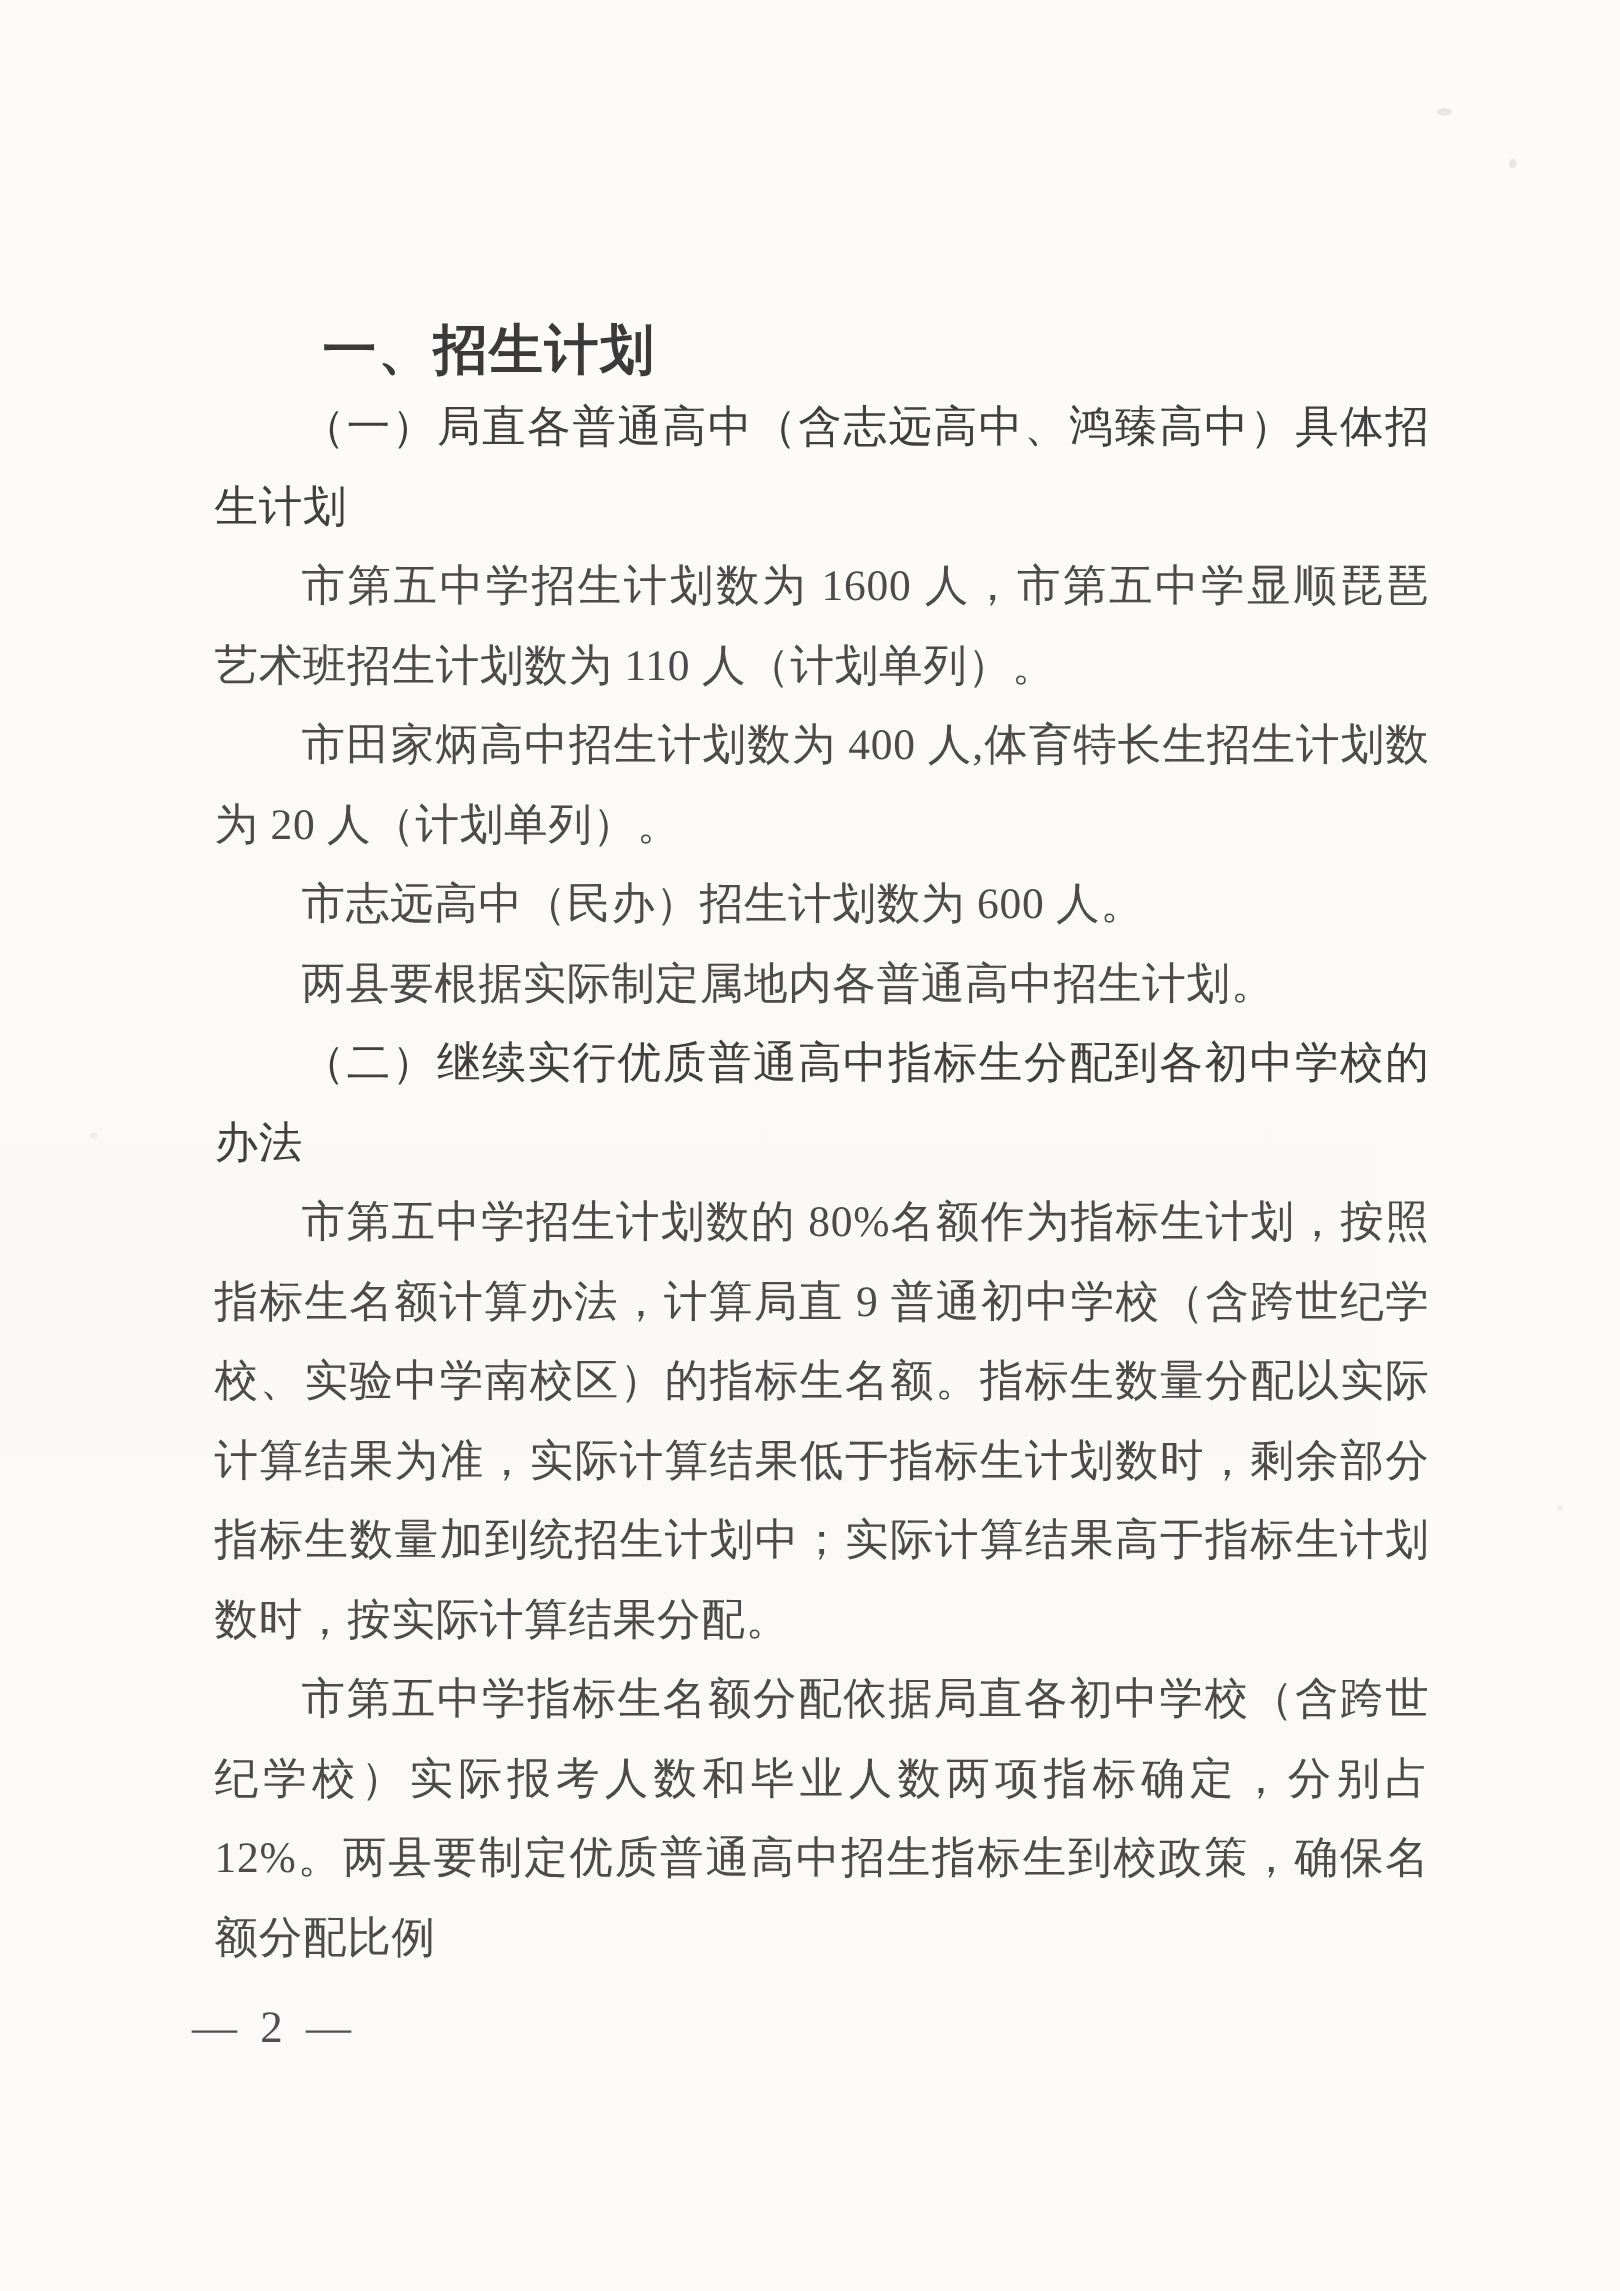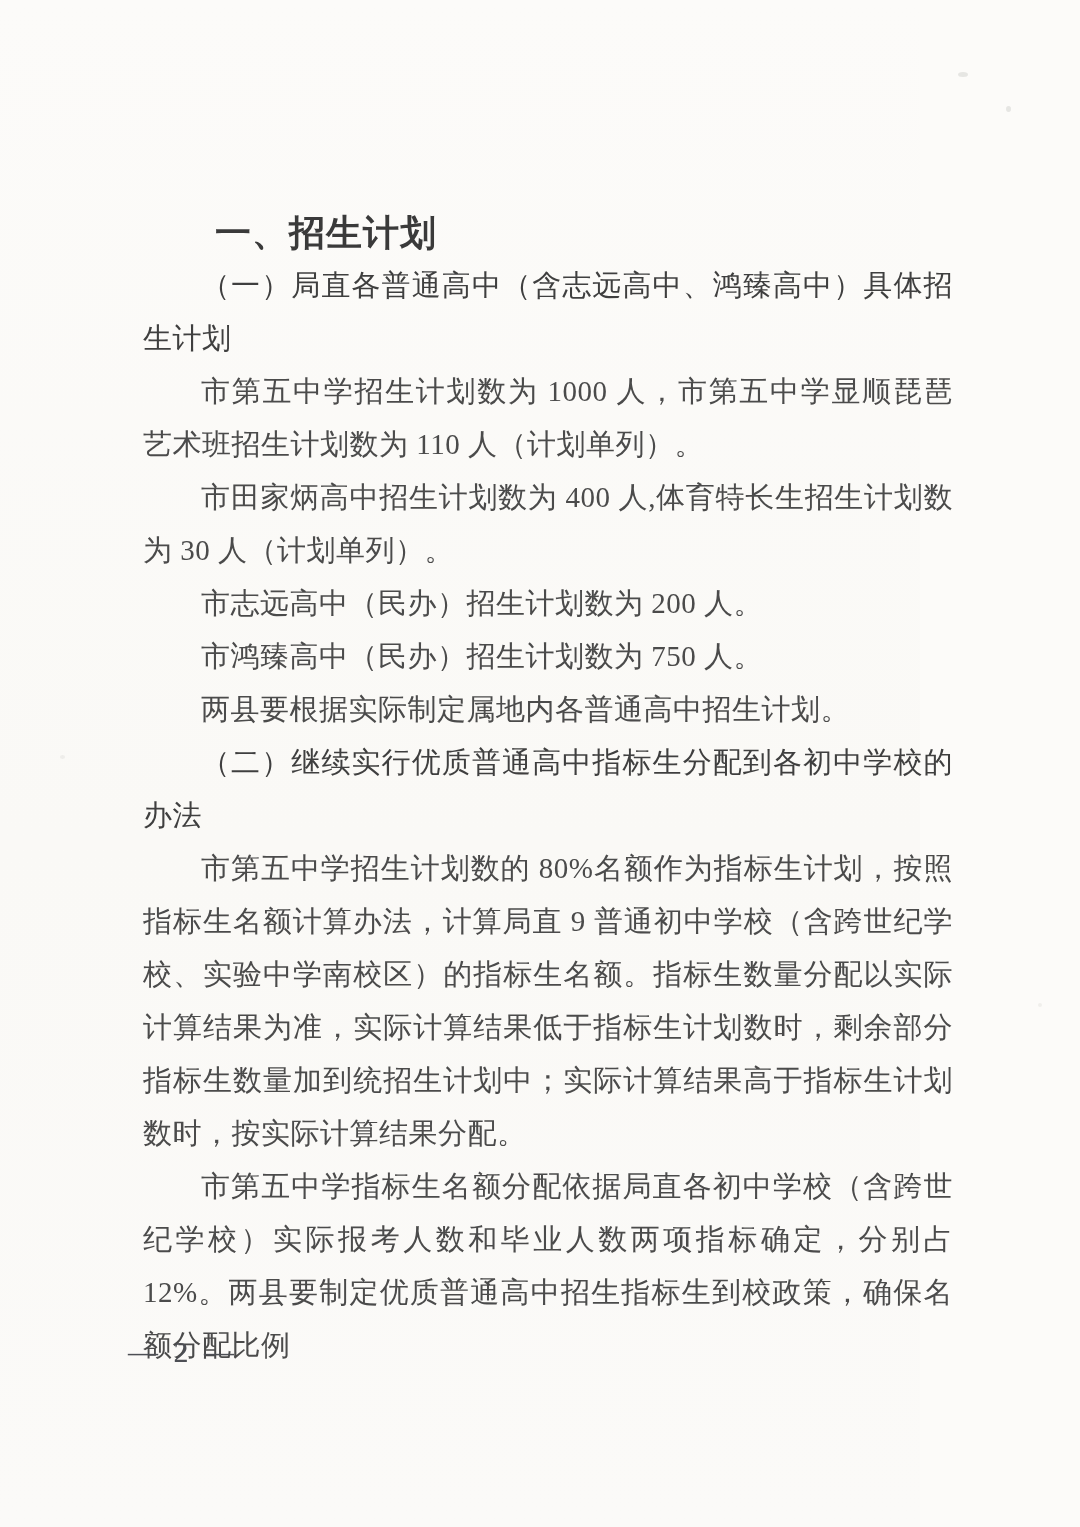--- a/index.html
+++ b/index.html
@@ -72,28 +72,27 @@
 </head>
 <body>
 
 <div class="page">
 
   <div class="content">
     <p class="section-heading">一、招生计划</p>
 
     <p class="sub">（一）局直各普通高中（含志远高中、鸿臻高中）具体招生计划</p>
 
-    <p>市第五中学招生计划数为 1000 人，市第五中学显顺琵琶艺术班招生计划数为 110 人（计划单列）。</p>
+    <p>市第五中学招生计划数为 1600 人，市第五中学显顺琵琶艺术班招生计划数为 110 人（计划单列）。</p>
 
 
-    <p>市田家炳高中招生计划数为 400 人,体育特长生招生计划数为 30 人（计划单列）。</p>
+    <p>市田家炳高中招生计划数为 400 人,体育特长生招生计划数为 20 人（计划单列）。</p>
 
-    <p>市志远高中（民办）招生计划数为 200 人。</p>
+    <p>市志远高中（民办）招生计划数为 600 人。</p>
 
-    <p>市鸿臻高中（民办）招生计划数为 750 人。</p>
 
     <p>两县要根据实际制定属地内各普通高中招生计划。</p>
 
     <p class="sub">（二）继续实行优质普通高中指标生分配到各初中学校的办法</p>
 
     <p>市第五中学招生计划数的 80%名额作为指标生计划，按照指标生名额计算办法，计算局直 9 普通初中学校（含跨世纪学校、实验中学南校区）的指标生名额。指标生数量分配以实际计算结果为准，实际计算结果低于指标生计划数时，剩余部分指标生数量加到统招生计划中；实际计算结果高于指标生计划数时，按实际计算结果分配。</p>
 
     <p>市第五中学指标生名额分配依据局直各初中学校（含跨世纪学校）实际报考人数和毕业人数两项指标确定，分别占 12%。两县要制定优质普通高中招生指标生到校政策，确保名额分配比例</p>
   </div>
 

